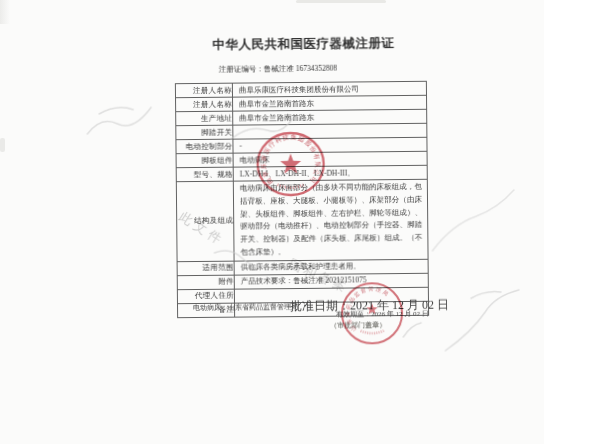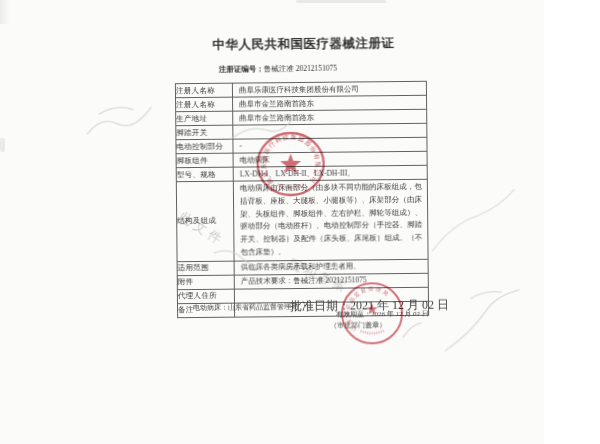--- a/index.html
+++ b/index.html
@@ -12,26 +12,26 @@
   .smudge-corner{position:absolute;left:0;top:0;width:10px;height:24px;
                  background:linear-gradient(90deg,#ececea,rgba(255,255,255,0));}
   .smudge-left{position:absolute;left:0;top:138px;width:5px;height:14px;background:#eaeae8;border-radius:2px;}
 
   .content{position:absolute;left:0;top:0;width:600px;height:444px;
            transform:rotate(-0.55deg);transform-origin:300px 200px;}
 
   .title{position:absolute;left:10px;top:36px;width:590px;text-align:center;
          font-size:12.5px;font-weight:bold;letter-spacing:.5px;color:#2e2e2e;}
   .regline{position:absolute;left:192px;top:64px;font-size:7.5px;color:#333;}
-  .regline .lab{font-weight:bold;padding-left:28px;}
+  .regline .lab{font-weight:normal;padding-left:28px;}
 
   table.cert{position:absolute;left:176px;top:82px;width:252px;border-collapse:collapse;table-layout:fixed;}
   table.cert td{border:1px solid #616161;font-size:7.5px;color:#3b3b3b;
                 padding:0 0 0 6px;height:13px;overflow:hidden;white-space:nowrap;}
-  table.cert td.lb{width:57px;text-align:left;padding:0;letter-spacing:.3px;color:#333;}
+  table.cert td.lb{width:57px;text-align:right;padding:0;letter-spacing:.3px;color:#333;}
   table.cert tr.big td{height:64px;}
   table.cert td.st{white-space:normal;line-height:12.8px;padding:1px 5px 1px 6px;text-align:justify;}
 
   .f-dept{position:absolute;left:192px;top:302px;font-size:7px;color:#3e3e3e;}
   .f-date{position:absolute;left:289px;top:298px;font-size:12px;color:#3e3e3e;}
   .f-valid{position:absolute;left:289px;top:310px;font-size:7px;color:#3e3e3e;margin-left:46px;}
   .f-seal{position:absolute;left:329px;top:321px;font-size:7px;color:#4b4b44;}
 
   .wm{position:absolute;color:#9a9a9a;mix-blend-mode:multiply;pointer-events:none;}
   .wm1{left:176px;top:219px;transform:rotate(33deg);font-size:13px;letter-spacing:4px;opacity:.5;}
@@ -48,21 +48,21 @@
   <div class="edge-right"></div>
   <div class="smudge-top"></div>
   <div class="smudge-corner"></div>
   <div class="smudge-left"></div>
 
   <div class="content">
 
     <div class="title">中华人民共和国医疗器械注册证</div>
 
     <div class="regline">
-      <span class="lab">注册证编号：</span><span>鲁械注准 20212151075</span>
+      <span class="lab">注册证编号：</span><span>鲁械注准 16734352808</span>
     </div>
 
     <table class="cert">
       <colgroup>
           <col style="width:57px">
           <col>
         </colgroup>
       <tbody>
           <tr>
             <td class="lb">注册人名称</td>

